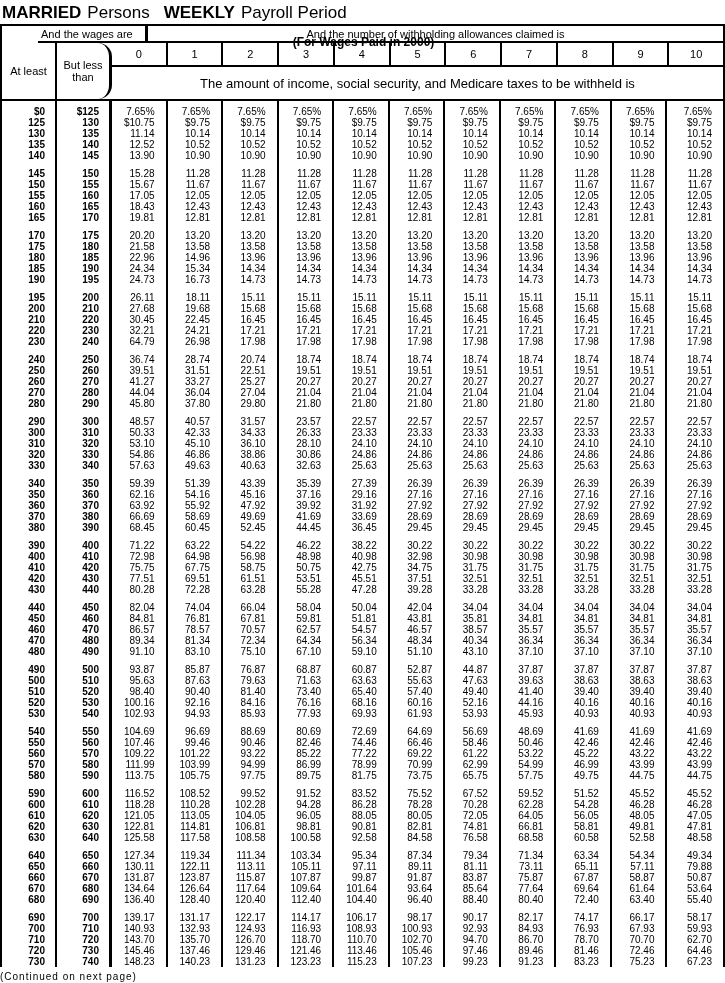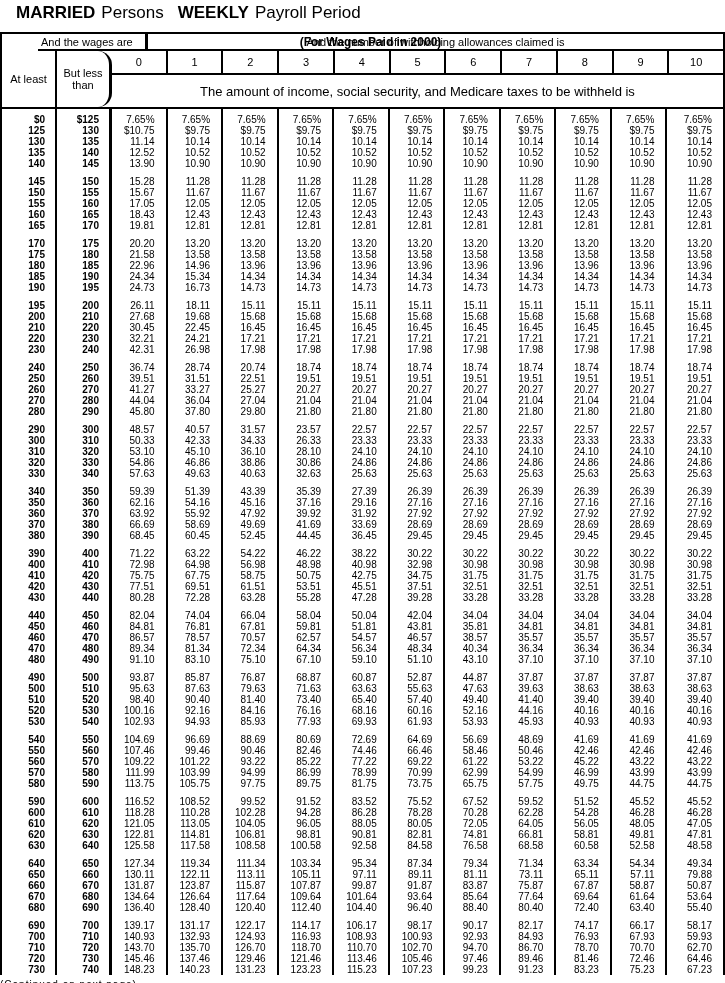--- a/index.html
+++ b/index.html
@@ -1,21 +1,21 @@
 <!DOCTYPE html>
 <html><head>
 <meta charset="utf-8">
 <style>
   html,body { margin:0; padding:0; background:#fff; }
   .page {
     position:relative; width:725px; height:983px; background:#ffffff;
     color:#000; font-family:"Liberation Sans","DejaVu Sans",sans-serif;
     overflow:hidden;
   }
-  .titlebar { height:32px; box-sizing:border-box; padding:3px 0 0 16px; }
+  .titlebar { height:24px; box-sizing:border-box; padding:3px 0 0 2px; }
   .title-line { font-size:17px; line-height:19px; white-space:nowrap; }
   .t-bold { font-weight:bold; }
   .t-reg  { font-weight:normal; }
   .gap-sm { display:inline-block; width:6px; }
   .gap-md { display:inline-block; width:14px; }
   .subtitle { text-align:center; font-size:12px; font-weight:bold; line-height:13px; margin-top:14px; }
 
   .table { border:2px solid #000; border-bottom:none; box-sizing:border-box; width:725px; }
 
   .hdr-row1 { display:flex; border-bottom:2px solid #000; height:15px; font-size:11px;margin-left:36px; }
@@ -385,21 +385,21 @@
         <div class="cell amt">17.21</div>
         <div class="cell amt">17.21</div>
         <div class="cell amt">17.21</div>
         <div class="cell amt">17.21</div>
         <div class="cell amt">17.21</div>
         <div class="cell amt">17.21</div>
         <div class="cell amt">17.21</div>
         <div class="cell amt last">17.21</div>
         <div class="cell wage">230</div>
         <div class="cell wage thick">240</div>
-        <div class="cell amt">42.31</div>
+        <div class="cell amt">64.79</div>
         <div class="cell amt">26.98</div>
         <div class="cell amt">17.98</div>
         <div class="cell amt">17.98</div>
         <div class="cell amt">17.98</div>
         <div class="cell amt">17.98</div>
         <div class="cell amt">17.98</div>
         <div class="cell amt">17.98</div>
         <div class="cell amt">17.98</div>
         <div class="cell amt">17.98</div>
         <div class="cell amt last">17.98</div>

